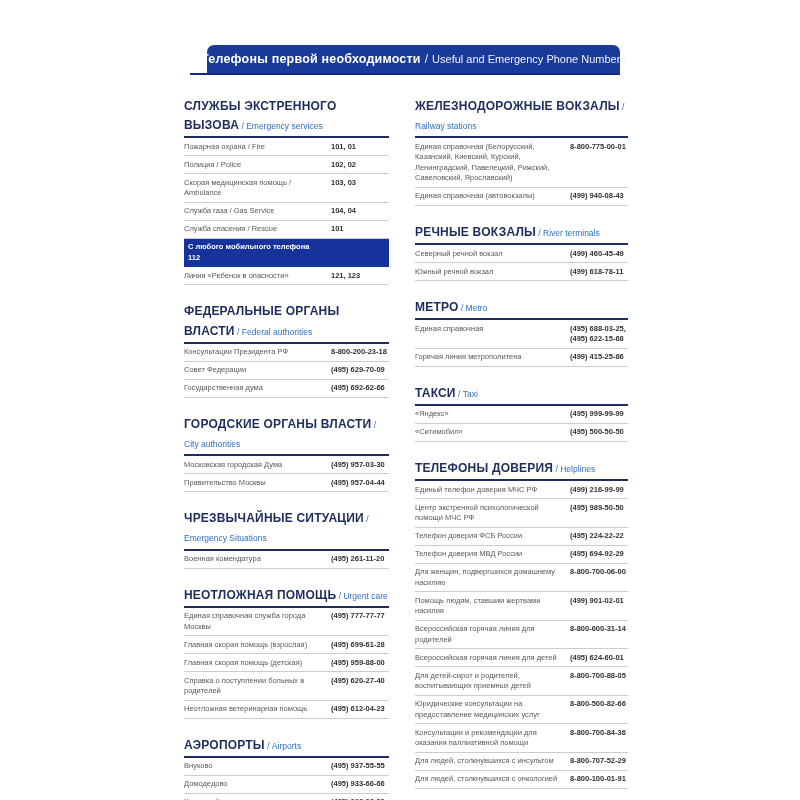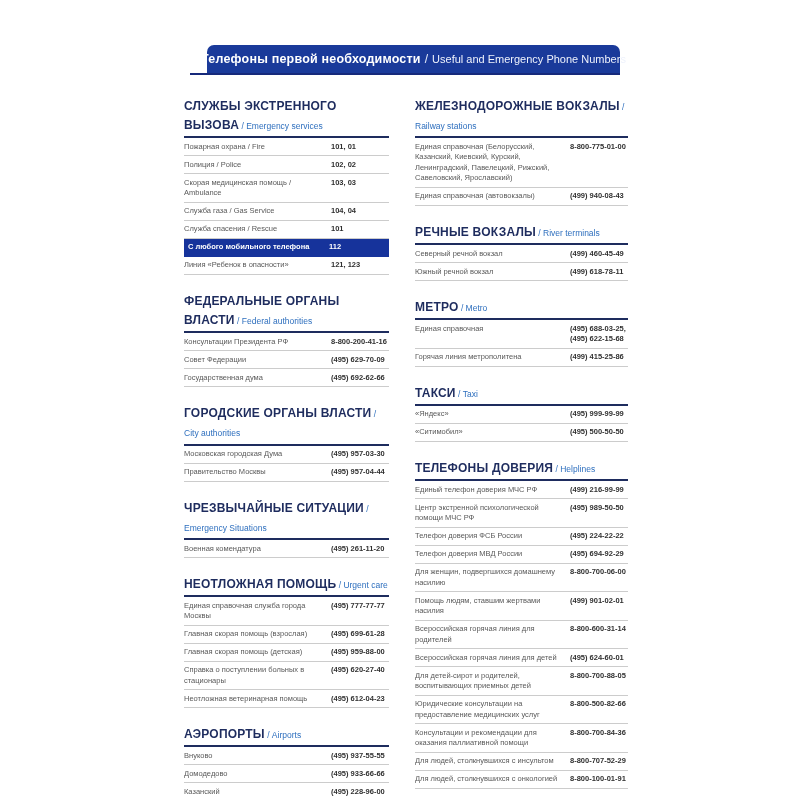--- a/index.html
+++ b/index.html
@@ -32,21 +32,21 @@
   .col-right { width:213px; }
 
   
   .section { margin-bottom:15px; }
   .sec-head { border-bottom:2px solid #1e2c5e; padding-bottom:3px; line-height:1.2; }
   .sec-ru { color:#1e2c5e; font-weight:bold; font-size:12px; letter-spacing:0.2px; }
   .sec-en { color:#2e6fbe; font-size:8.5px; }
   .row { display:flex; align-items:flex-start; border-bottom:1px solid #cccccc; padding:3.5px 0 3px 0; }
   .row-label { flex:1; font-size:7.5px; color:#595959; padding-right:4px; line-height:1.4; }
   .row-num   { width:58px; font-size:7.5px; font-weight:bold; color:#303030; line-height:1.4; }
-  .row.highlight { background:#16339b; border-bottom:1px solid #16339b; padding-left:4px; padding-right:2px; }
+  .row.highlight { background:#16339b; border-bottom:1px solid #16339b; padding-left:4px; padding-right:2px;flex-direction:column; }
   .row.highlight .row-label, .row.highlight .row-num { color:#ffffff; font-weight:bold; }
 </style>
 </head>
 <body>
 
 <div class="page">
 
   <div class="band band-1">
     <div class="band-bar">
       <span class="band-ru">Телефоны первой необходимости</span>
@@ -85,21 +85,21 @@
           </div>
           <div class="row">
             <div class="row-label">Линия «Ребенок в опасности»</div>
             <div class="row-num">121, 123</div>
           </div>
         </div>
         <div class="section">
           <div class="sec-head"><span class="sec-ru">ФЕДЕРАЛЬНЫЕ ОРГАНЫ ВЛАСТИ</span><span class="sec-en"> / Federal authorities</span></div>
           <div class="row">
             <div class="row-label">Консультации Президента РФ</div>
-            <div class="row-num">8-800-200-41-16</div>
+            <div class="row-num">8-800-200-23-18</div>
           </div>
           <div class="row">
             <div class="row-label">Совет Федерации</div>
             <div class="row-num">(495) 629-70-09</div>
           </div>
           <div class="row">
             <div class="row-label">Государственная дума</div>
             <div class="row-num">(495) 692-62-66</div>
           </div>
         </div>
@@ -129,21 +129,21 @@
           </div>
           <div class="row">
             <div class="row-label">Главная скорая помощь (взрослая)</div>
             <div class="row-num">(495) 699-61-28</div>
           </div>
           <div class="row">
             <div class="row-label">Главная скорая помощь (детская)</div>
             <div class="row-num">(495) 959-88-00</div>
           </div>
           <div class="row">
-            <div class="row-label">Справка о поступлении больных в стационары</div>
+            <div class="row-label">Справка о поступлении больных в родителей</div>
             <div class="row-num">(495) 620-27-40</div>
           </div>
           <div class="row">
             <div class="row-label">Неотложная ветеринарная помощь</div>
             <div class="row-num">(495) 612-04-23</div>
           </div>
         </div>
         <div class="section">
           <div class="sec-head"><span class="sec-ru">АЭРОПОРТЫ</span><span class="sec-en"> / Airports</span></div>
           <div class="row">
@@ -158,21 +158,21 @@
             <div class="row-label">Казанский</div>
             <div class="row-num">(495) 228-96-00</div>
           </div>
         </div>
       </div>
     <div class="col-right" id="phones-right">
         <div class="section">
           <div class="sec-head"><span class="sec-ru">ЖЕЛЕЗНОДОРОЖНЫЕ ВОКЗАЛЫ</span><span class="sec-en"> / Railway stations</span></div>
           <div class="row">
             <div class="row-label">Единая справочная (Белорусский, Казанский, Киевский, Курский, Ленинградский, Павелецкий, Рижский, Савеловский, Ярославский)</div>
-            <div class="row-num">8-800-775-01-00</div>
+            <div class="row-num">8-800-775-00-01</div>
           </div>
           <div class="row">
             <div class="row-label">Единая справочная (автовокзалы)</div>
             <div class="row-num">(499) 940-08-43</div>
           </div>
         </div>
         <div class="section">
           <div class="sec-head"><span class="sec-ru">РЕЧНЫЕ ВОКЗАЛЫ</span><span class="sec-en"> / River terminals</span></div>
           <div class="row">
             <div class="row-label">Северный речной вокзал</div>

